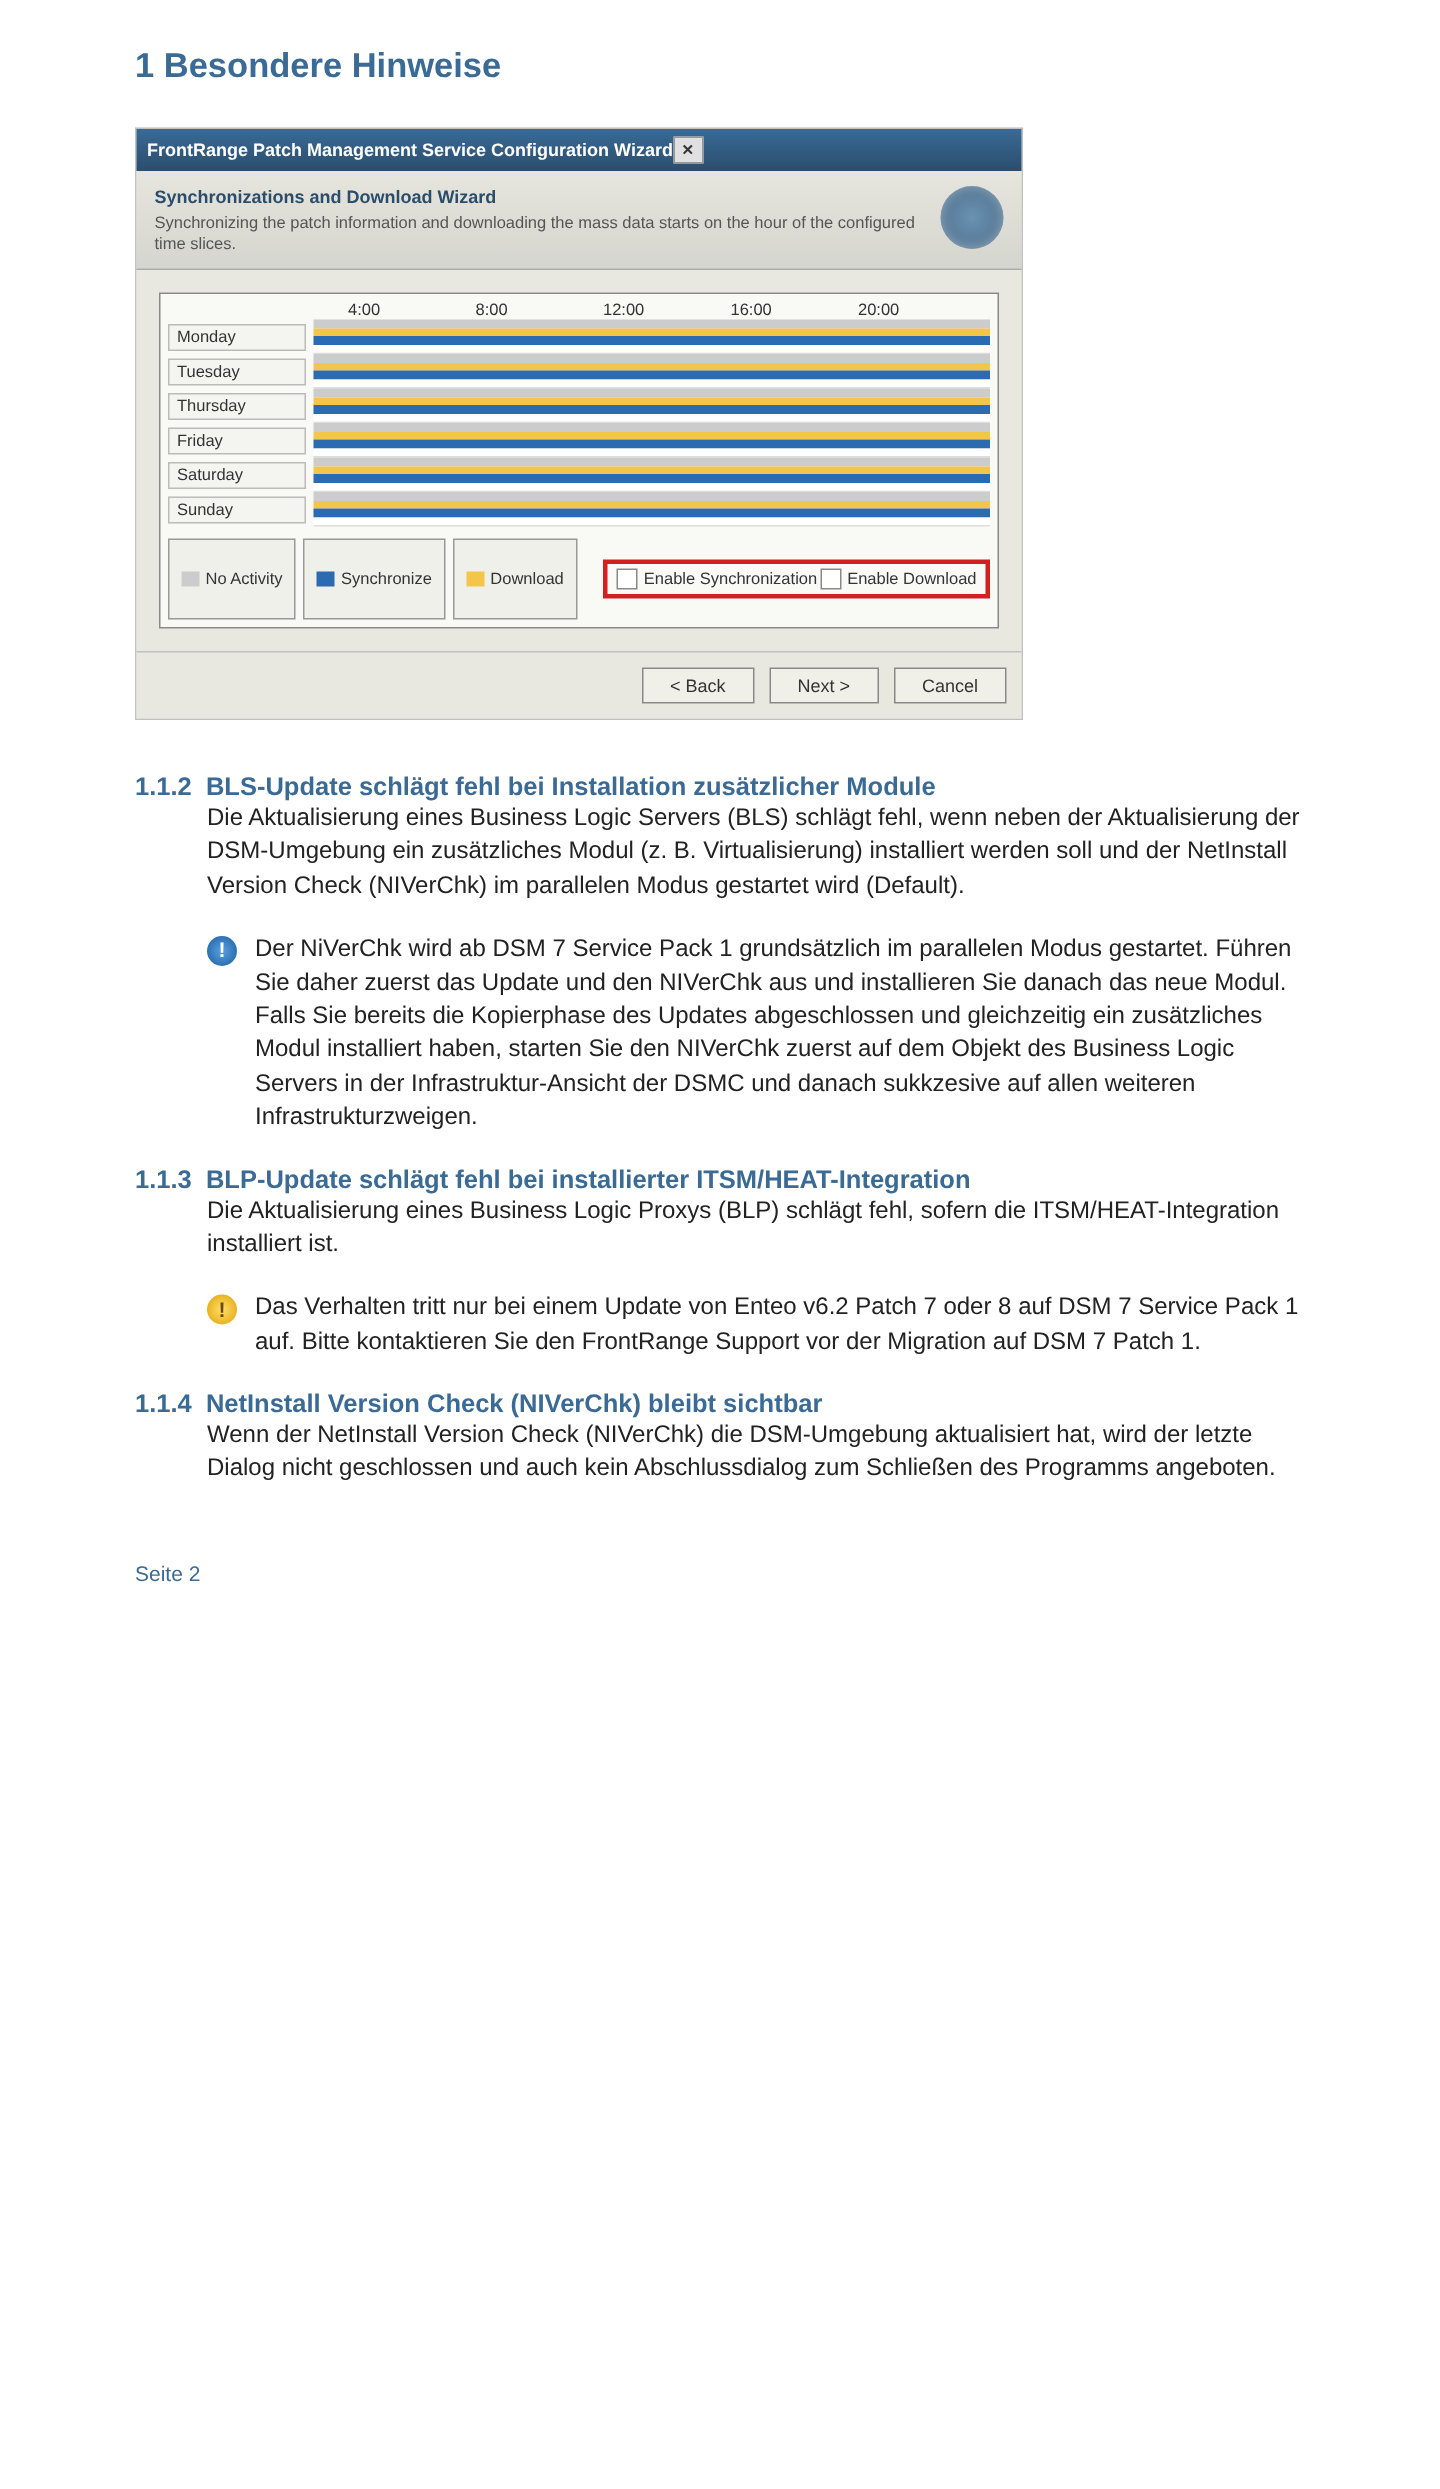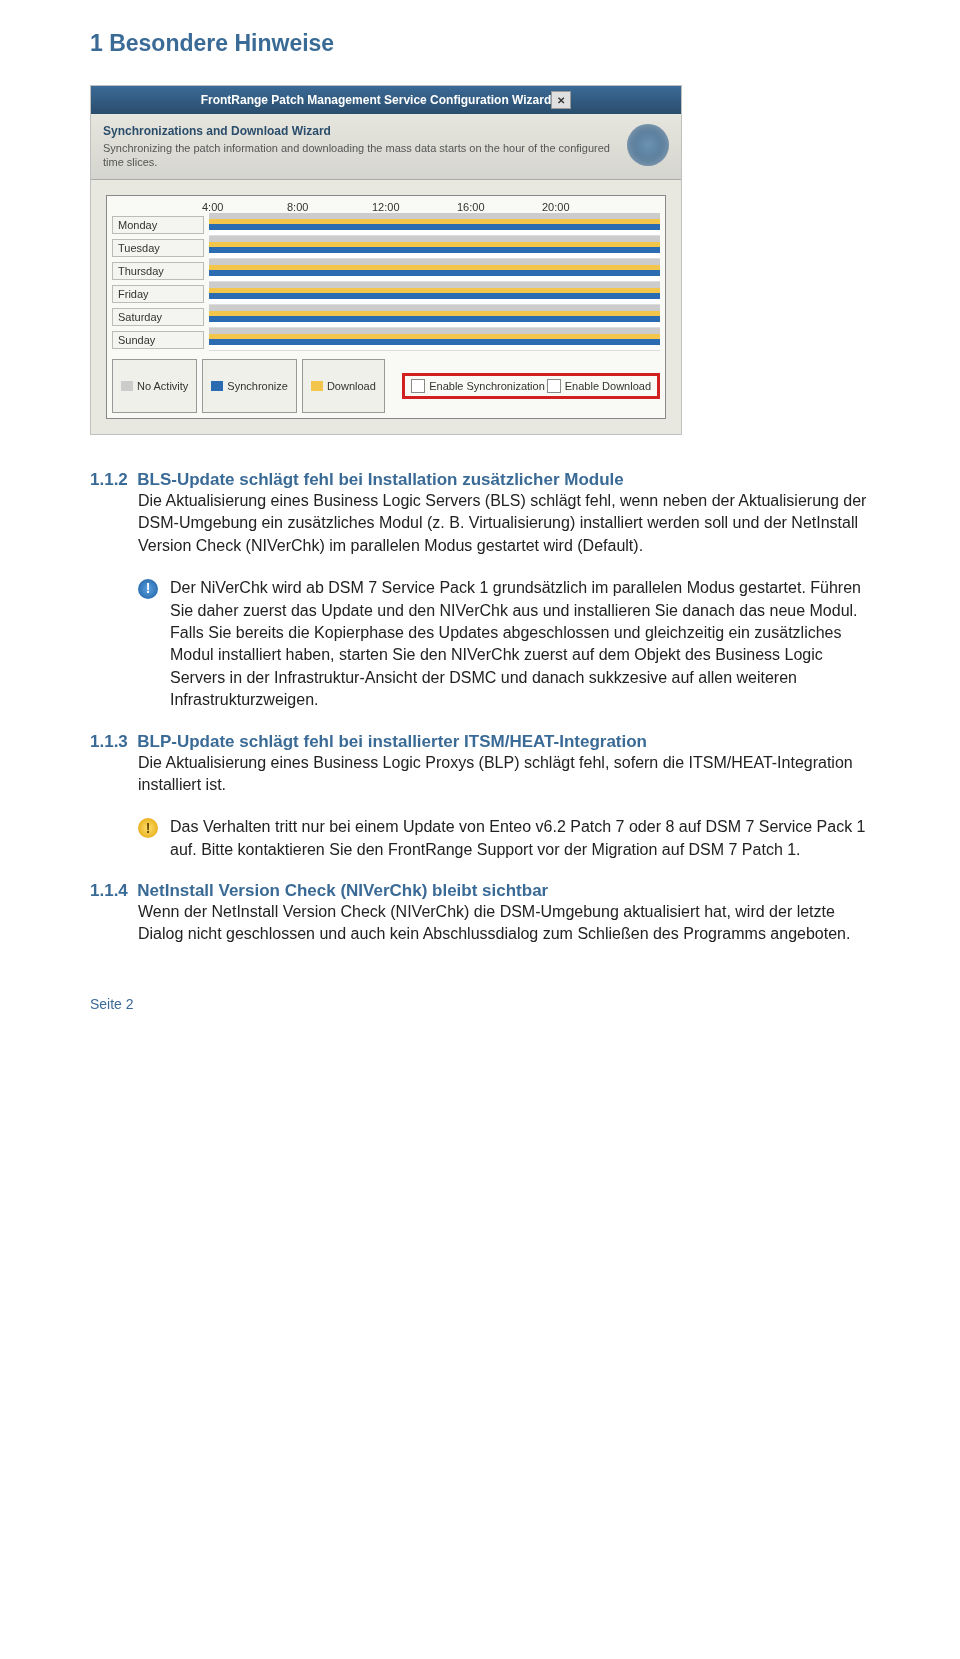--- a/index.html
+++ b/index.html
@@ -23,21 +23,21 @@
     font-size: 12px;
     color: #333;
     margin-bottom: 35px;
   }
   .sc-titlebar {
     background: linear-gradient(#3a6a96, #2b4d6c);
     color: white;
     font-weight: bold;
     padding: 5px 7px;
     display: flex;
-    justify-content: center;
+    justify-content: flex-start;
     align-items: center;
   }
   .sc-close {
     background: #e0e0e0;
     color: #333;
     width: 18px;
     height: 16px;
     border: 1px solid #999;
     display: flex;
     align-items: center;
@@ -63,21 +63,21 @@
     position: relative;
     margin-left: 10px;
   }
   .sc-body { background: #e8e8e0; padding: 15px; }
   .sched {
     border: 1px solid #888;
     background: #f9f9f6;
     padding: 5px;
   }
   .sched-row { display: flex; align-items: center; }
-  .sched-head { margin-left: 90px; display: flex; }
+  .sched-head { margin-left: 120px; display: flex; }
   .sched-head span { width: 85px; font-size: 11px; text-align: left; }
   .sched-label {
     width: 80px;
     border: 1px solid #bbb;
     background: #f4f4f0;
     padding: 2px 5px;
     font-size: 11px;
     margin-right: 5px;
   }
   .sched-bar {
@@ -269,20 +269,25 @@
             <span>Enable Synchronization</span>
           </div>
           <div class="chk-line">
             <span class="chk"></span>
             <span>Enable Download</span>
           </div>
         </div>
       </div>
     </div>
   </div>
+  <div class="sc-buttons">
+    <div class="sc-btn">&lt; Back</div>
+    <div class="sc-btn">Next &gt;</div>
+    <div class="sc-btn">Cancel</div>
+  </div>
 </div>
 
 <div class="section-entry">
   <div class="section-heading">
     <span>1.1.2</span>&nbsp;&nbsp;<span>BLS-Update schlägt fehl bei Installation zusätzlicher Module</span>
   </div>
   <div class="section-body">Die Aktualisierung eines Business Logic Servers (BLS) schlägt fehl, wenn neben der Aktualisierung der DSM-Umgebung ein zusätzliches Modul (z. B. Virtualisierung) installiert werden soll und der NetInstall Version Check (NIVerChk) im parallelen Modus gestartet wird (Default).</div>
   <div class="note">
     <div class="note-icon note-info">!</div>
     <span>Der NiVerChk wird ab DSM 7 Service Pack 1 grundsätzlich im parallelen Modus gestartet. Führen Sie daher zuerst das Update und den NIVerChk aus und installieren Sie danach das neue Modul. Falls Sie bereits die Kopierphase des Updates abgeschlossen und gleichzeitig ein zusätzliches Modul installiert haben, starten Sie den NIVerChk zuerst auf dem Objekt des Business Logic Servers in der Infrastruktur-Ansicht der DSMC und danach sukkzesive auf allen weiteren Infrastrukturzweigen.</span>

